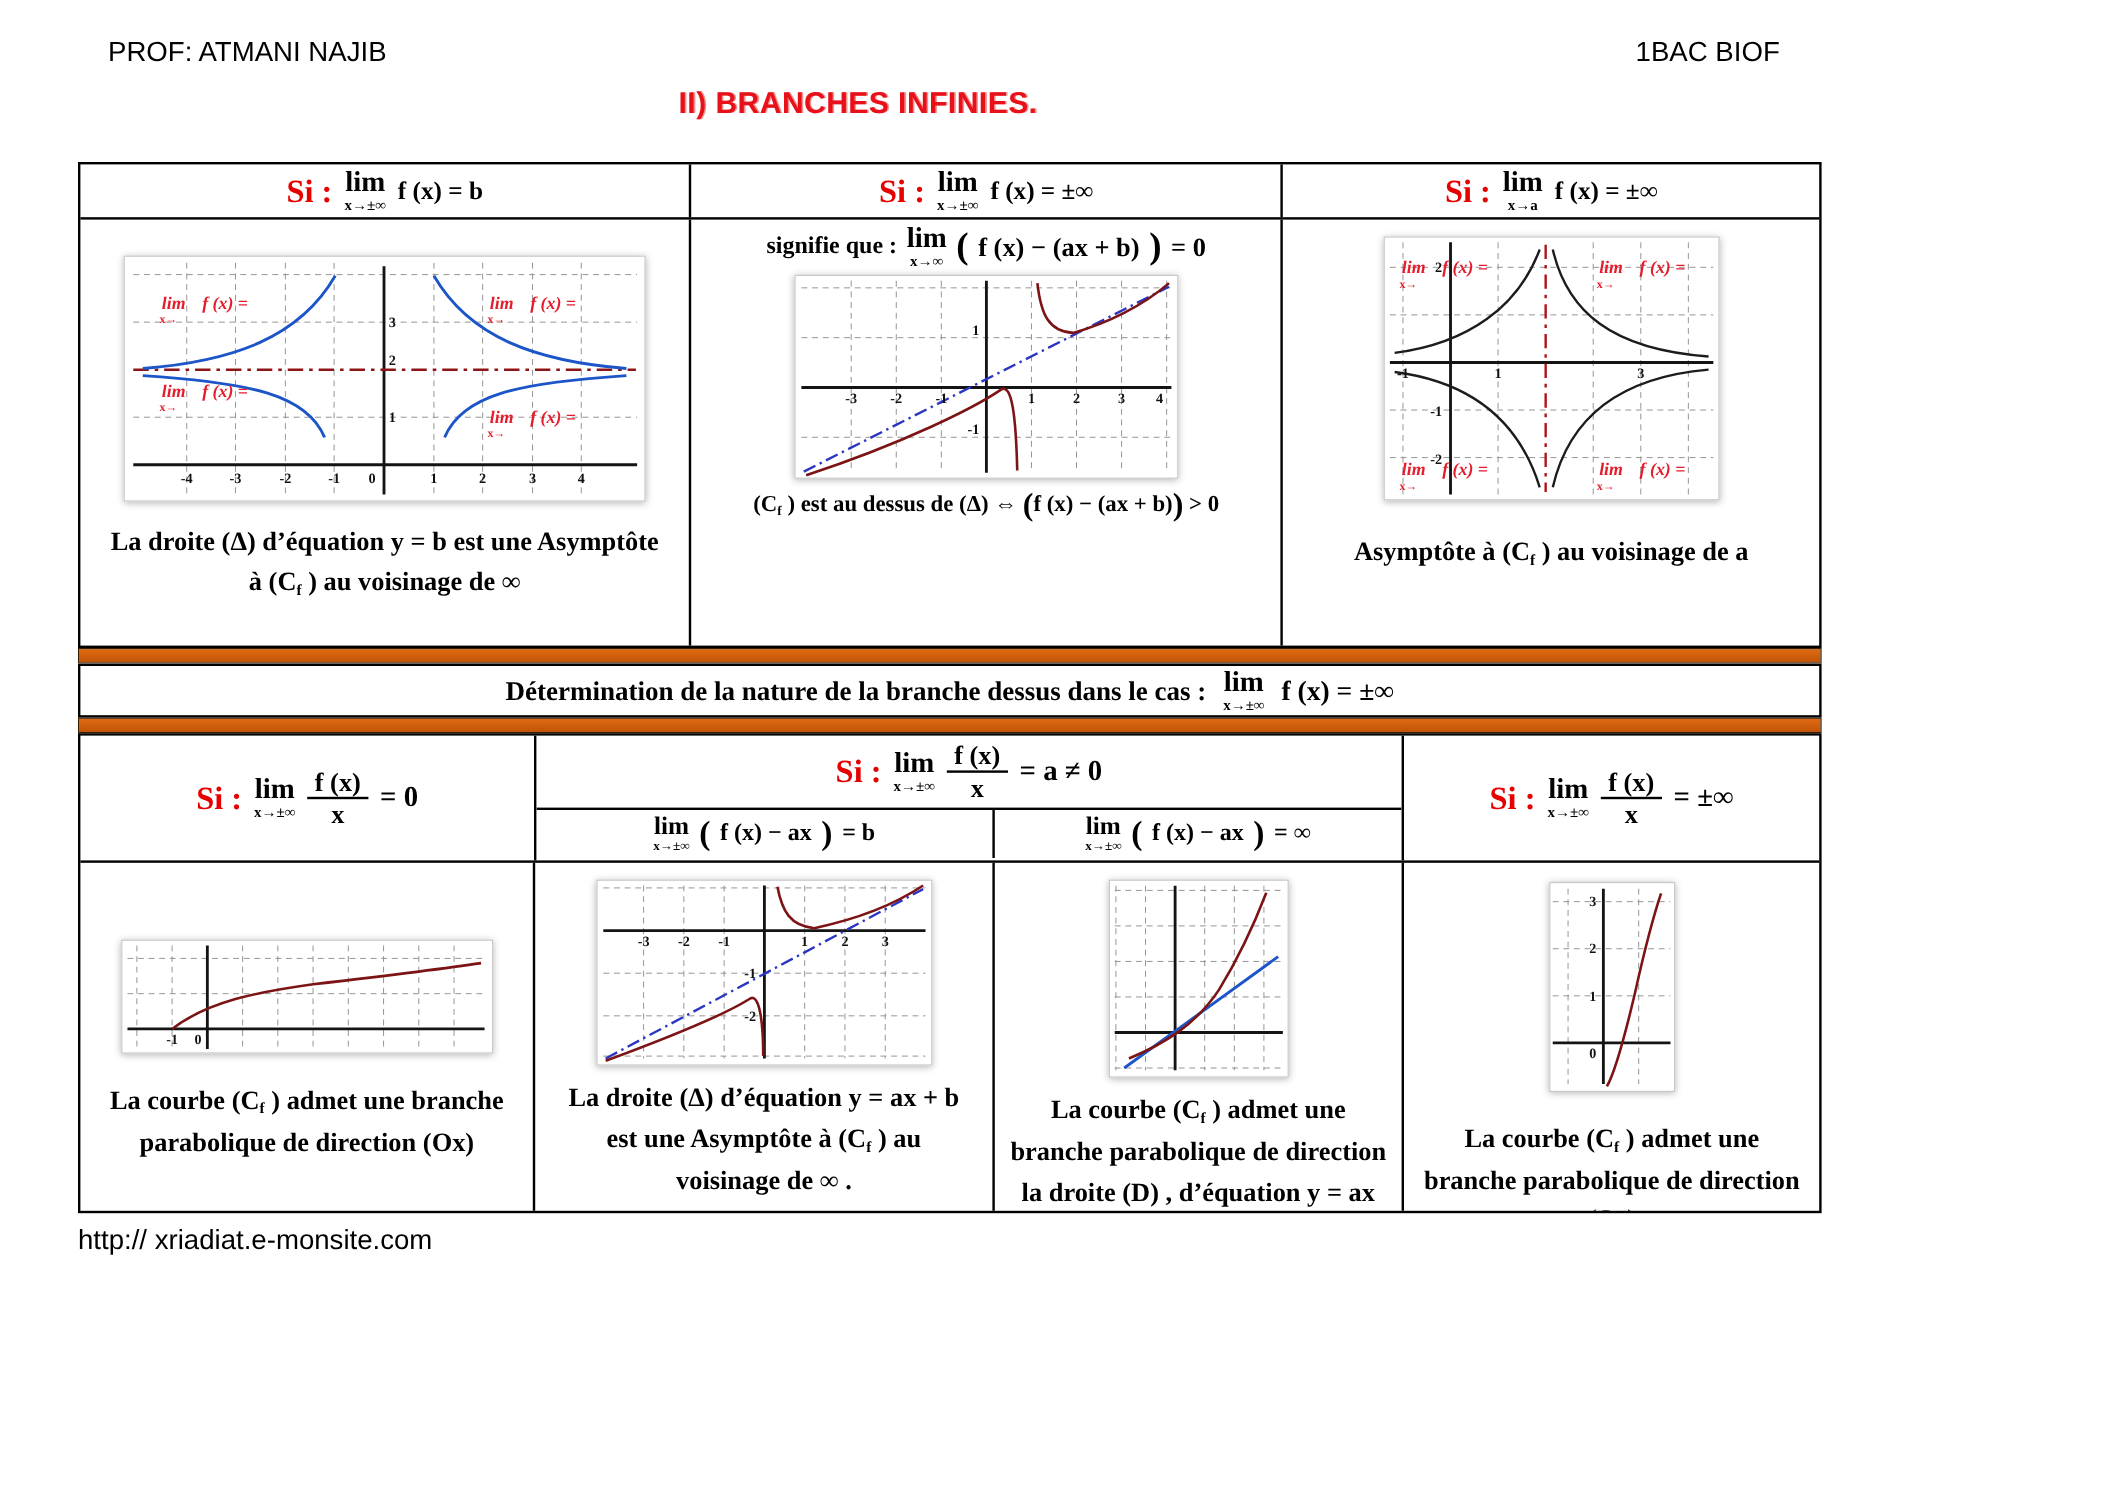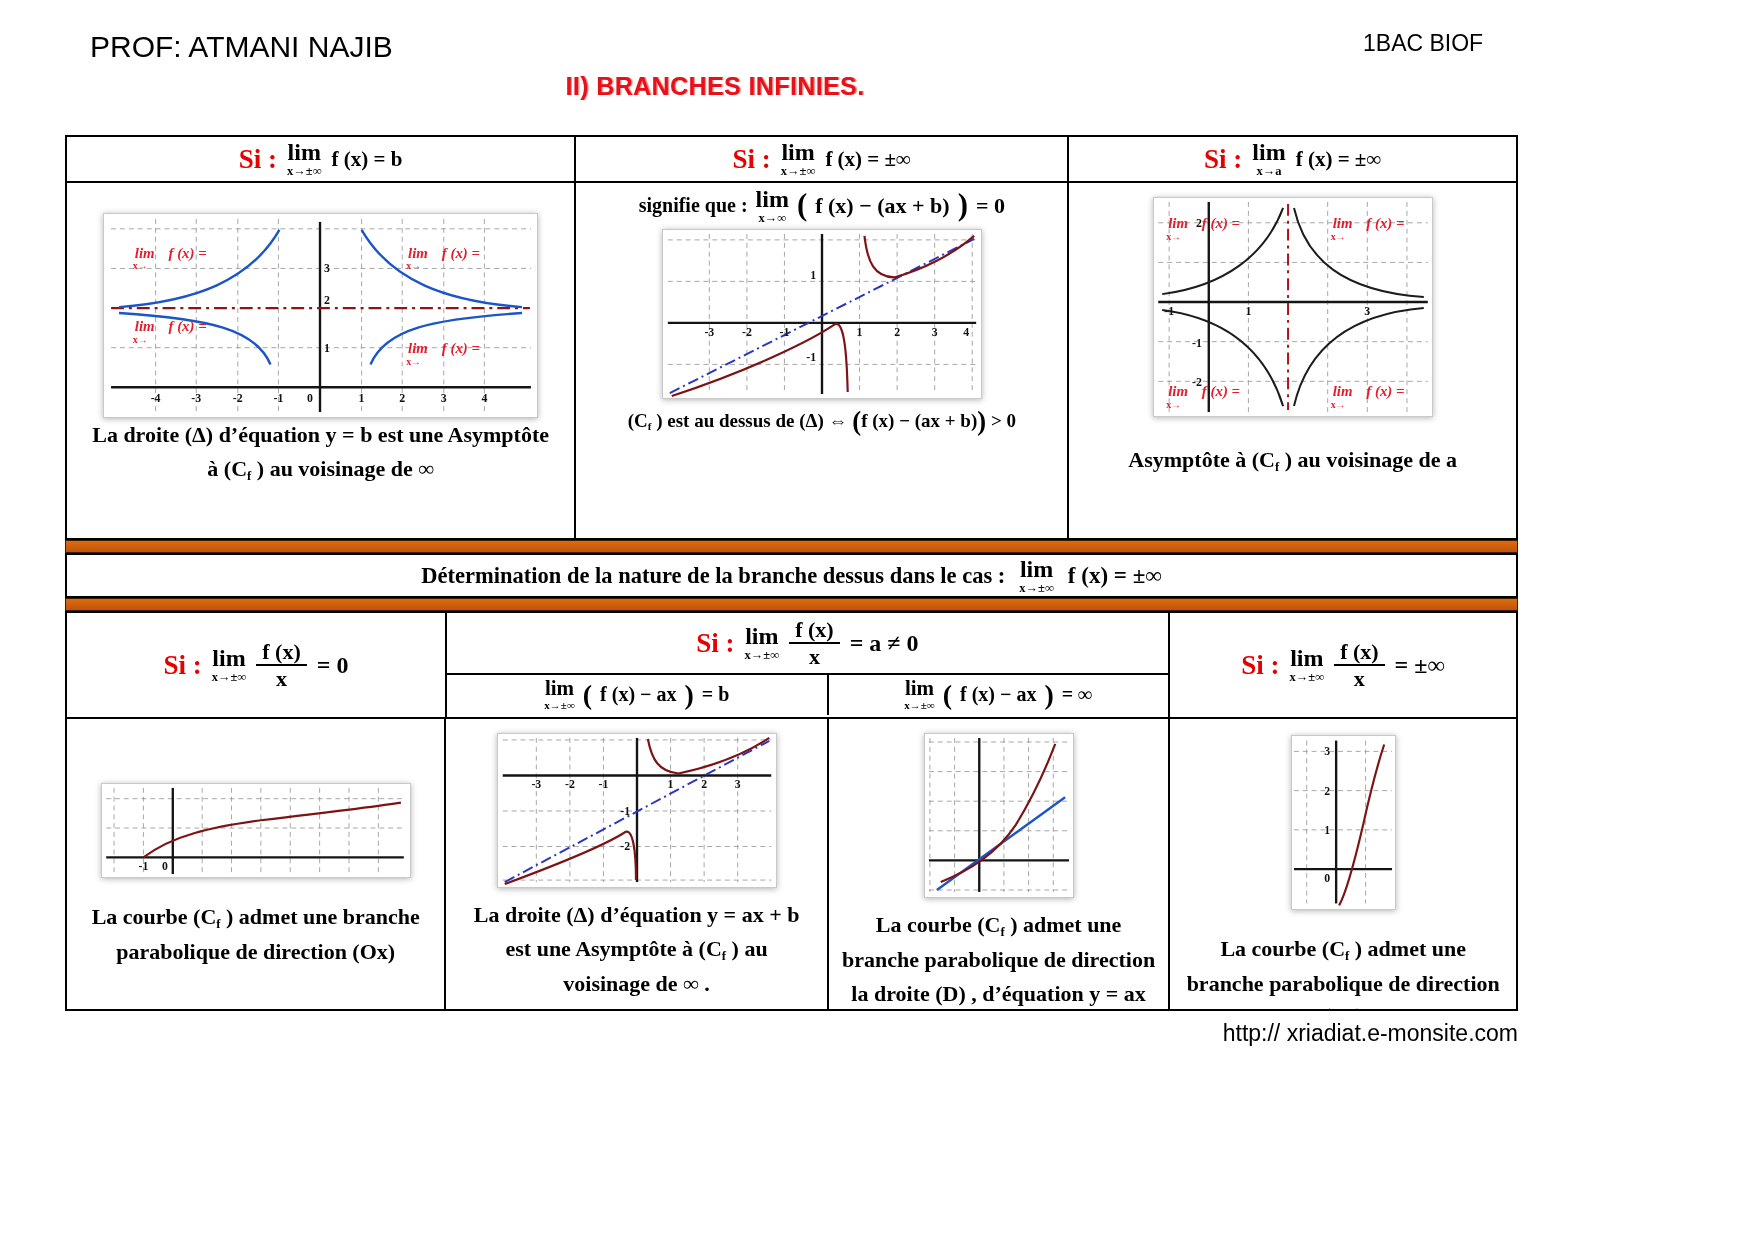--- a/index.html
+++ b/index.html
@@ -1,20 +1,20 @@
 <!DOCTYPE html>
 <html><head>
 <meta charset="utf-8">
 <style>
 *{margin:0;padding:0;box-sizing:border-box}
 html,body{background:#fff}
 body{width:1754px;height:1240px;position:relative;font-family:"Liberation Serif",serif;color:#000}
 .page{position:absolute;inset:0;background:#fff;overflow:hidden}
 
-.hdr-left{position:absolute;left:90px;top:30px;font-family:"Liberation Sans",sans-serif;font-size:30px}
+.hdr-left{position:absolute;left:90px;top:30px;font-family:"Liberation Sans",sans-serif;font-size:23px}
 .hdr-right{position:absolute;left:1363px;top:30px;font-family:"Liberation Sans",sans-serif;font-size:23px}
 .doc-title{position:absolute;left:400px;top:72px;width:630px;text-align:center;font-family:"Liberation Sans",sans-serif;font-weight:bold;font-size:25px;color:#e8111a;text-shadow:1.3px 0 0 #f5908e;letter-spacing:.4px}
 
 .ttable{position:absolute;left:65px;width:1453px;border:2.5px solid #000;font-weight:bold;background:#fff}
 .top-table{top:135px;height:405px}
 .bottom-table{top:611px;height:400px}
 .trow{display:flex;width:100%}
 .thead{height:46px;border-bottom:2.5px solid #000}
 .tbody{height:calc(100% - 46px)}
 .cell{overflow:hidden;position:relative}
@@ -53,39 +53,39 @@
 .subcell .lim .w{font-size:21px}
 .subcell .lim .s{font-size:11px}
 
 .graph{background:#fff;border:1px solid #c9c9c9;box-shadow:0 1px 6px rgba(0,0,0,.3);display:block;margin:0 auto}
 .g1{margin-top:30px}
 .g3{margin-top:14px}
 .g4{margin-top:64px}
 .g5{margin-top:14px}
 .g6{margin-top:14px}
 .g7{margin-top:16px}
-.c1cap{}
+.c1cap{margin-top:16px}
 .c3cap{margin-top:26px}
 .bbcap{margin-top:22px}
 .bbcap2{margin-top:10px}
 
 .gridl{stroke:#8f8f8f;stroke-width:.8;stroke-dasharray:5 4}
 .axis{stroke:#141414;stroke-width:2.4;fill:none}
 .bluec{stroke:#1b55c8;stroke-width:2.4;fill:none}
 .redc{stroke:#7c1416;stroke-width:2.2;fill:none}
 .blkc{stroke:#1c1c1c;stroke-width:2;fill:none}
 .asymh{stroke:#8f1416;stroke-width:2.2;stroke-dasharray:13 5 3 5;fill:none}
 .asymv{stroke:#b01218;stroke-width:2;stroke-dasharray:12 5 3 5;fill:none}
 .blued{stroke:#2a35c0;stroke-width:2;stroke-dasharray:11 4 2 4;fill:none}
 .tick{font:bold 12px "Liberation Serif",serif;fill:#111;text-anchor:middle}
 .ticke{text-anchor:end}
 .glab{font:italic bold 15px "Liberation Serif",serif;fill:#e41c2c}
 .gsub{font:bold 10px "Liberation Serif",serif;fill:#e41c2c}
 
-.footer{position:absolute;left:65px;top:1020px;width:1453px;text-align:right;font-family:"Liberation Sans",sans-serif;font-size:23px}
+.footer{position:absolute;left:65px;top:1020px;width:1453px;text-align:left;font-family:"Liberation Sans",sans-serif;font-size:23px}
 </style>
 </head>
 <body>
 
 <div class="page">
 
   <div class="hdr-left">PROF: ATMANI NAJIB</div>
   <div class="hdr-right">1BAC  BIOF</div>
   <div class="doc-title">II) BRANCHES INFINIES.</div>
 

